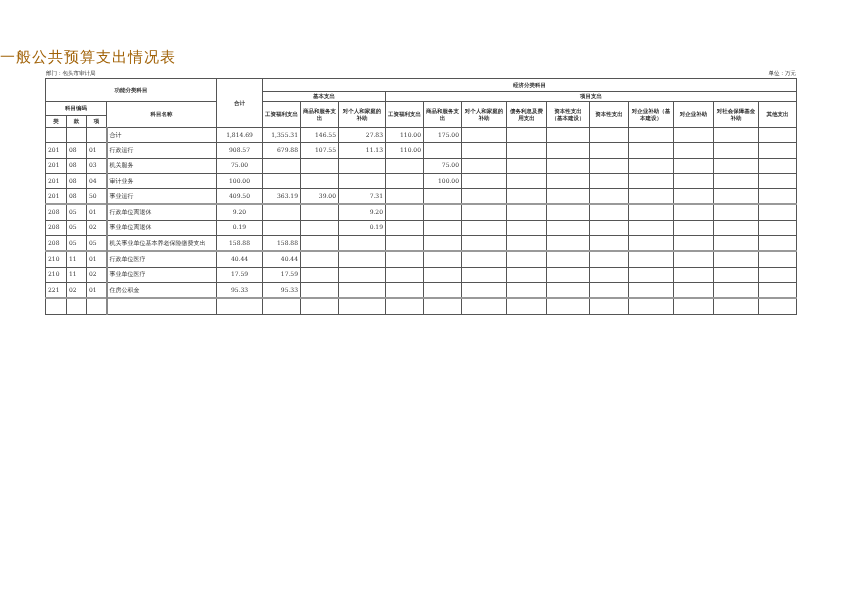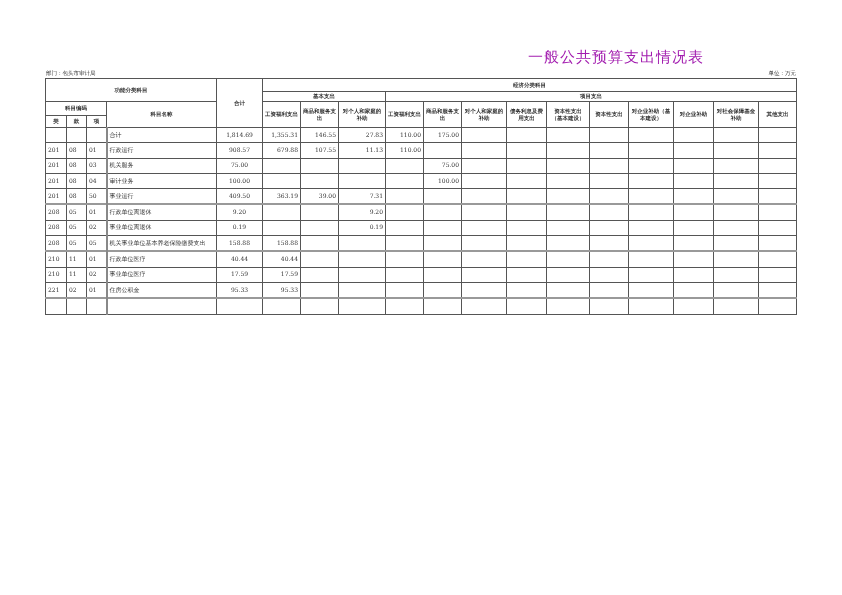--- a/index.html
+++ b/index.html
@@ -1,19 +1,19 @@
 <!DOCTYPE html>
 <html><head>
 <meta charset="utf-8">
 <style>
   html, body { margin:0; padding:0; background:#ffffff; }
   body { width:842px; height:595px; position:relative; overflow:hidden;
          font-family:"DejaVu Serif", "Liberation Serif", serif; color:#222; }
-  .title { position:absolute; left:0; width:704px; top:48px; text-align:right;
-           font-size:15px; letter-spacing:1px; color:#a21caf; }
+  .title { position:absolute; left:0; width:704px; top:48px; text-align:left;
+           font-size:15px; letter-spacing:1px; color:#a16207; }
   .dept { position:absolute; left:46px; top:70px; font-size:5.5px; color:#333; }
   .unit { position:absolute; right:46px; top:70px; font-size:5.5px; color:#333; }
   table { position:absolute; left:45px; top:78px; border-collapse:collapse;
           table-layout:fixed; width:751px; }
   td, th { border:1px solid #555; padding:0 2px; font-size:5.5px; font-weight:normal;
            overflow:hidden; white-space:nowrap; line-height:1.15; }
   th { text-align:center; font-weight:bold; color:#333; }
   th.wrap { white-space:normal; }
   tr.h1 th { height:12px; }
   tr.h2 th { height:9px; }

